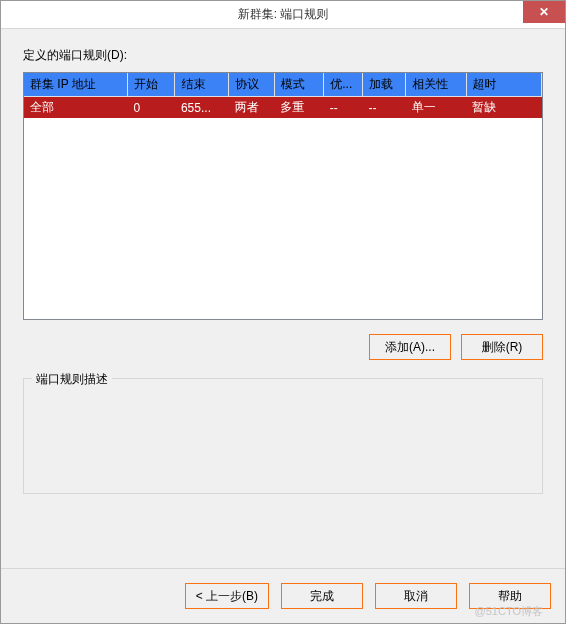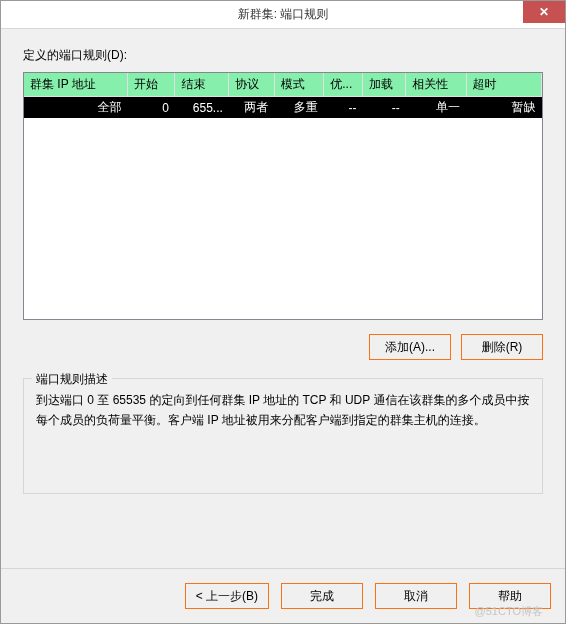--- a/index.html
+++ b/index.html
@@ -5,23 +5,23 @@
   * { box-sizing: border-box; font-family: "Microsoft YaHei", "SimSun", Tahoma, sans-serif; font-size: 12px; }
   body { margin: 0; background: #fff; }
   .window { width: 566px; height: 624px; border: 1px solid #999; background: #f0f0f0; display: flex; flex-direction: column; }
   .titlebar { height: 28px; background: #fff; border-bottom: 1px solid #d8d8d8; display: flex; align-items: center; position: relative; }
   .titlebar-title { flex: 1; text-align: center; color: #333; }
   .close-btn { width: 42px; height: 22px; background: #c75050; color: #fff; display: flex; align-items: center; justify-content: center; position: absolute; right: 0; top: 0; cursor: pointer; font-family: Arial; font-size: 13px; font-weight: bold; }
   .content { flex: 1; padding: 18px 22px 12px 22px; display: flex; flex-direction: column; }
   .section-label { margin-bottom: 8px; color: #000; }
   .table-wrap { border: 1px solid #828790; background: #fff; height: 248px; overflow: hidden; }
   table { border-collapse: collapse; width: 100%; table-layout: fixed; }
-  th { background: #86efac; border-right: 1px solid #e0e0e0; border-bottom: 1px solid #e0e0e0; text-align: left; font-weight: normal; padding: 3px 6px; white-space: nowrap; overflow: hidden; }
+  th { background: #3b82f6; border-right: 1px solid #e0e0e0; border-bottom: 1px solid #e0e0e0; text-align: left; font-weight: normal; padding: 3px 6px; white-space: nowrap; overflow: hidden; }
   td { padding: 2px 6px; white-space: nowrap; overflow: hidden; }
-  tr.selected td { background: #000000; color: #fff; text-align: right; }
+  tr.selected td { background: #b91c1c; color: #fff; }
   .btn-row { display: flex; justify-content: flex-end; gap: 10px; margin: 14px 0 18px 0; }
   .btn-row button, .footer button { min-width: 82px; height: 26px; background: #f0f0f0; border: 1px solid #f97316; cursor: pointer; padding: 0 10px; }
   .groupbox { border: 1px solid #d6d6d6; padding: 12px 12px 16px 12px; position: relative; margin-bottom: 16px; height: 116px; }
   .groupbox-title { position: absolute; top: -8px; left: 8px; background: #f0f0f0; padding: 0 4px; }
   .desc-text { line-height: 1.65; color: #000; }
   .spacer { flex: 1; }
   .footer { border-top: 1px solid #d6d6d6; padding: 14px 14px 14px 22px; display: flex; justify-content: flex-end; gap: 12px; background: #f0f0f0; }
   .watermark { position: absolute; right: 22px; bottom: 4px; color: #c5c5c5; font-size: 11px; pointer-events: none; }
   .winpos { position: relative; }
 </style>
@@ -81,21 +81,20 @@
       </table>
     </div>
 
     <div class="btn-row">
       <button>添加(A)...</button>
       <button>删除(R)</button>
     </div>
 
     <div class="groupbox">
       <span class="groupbox-title">端口规则描述</span>
-      <div class="desc-text">到达端口 0 至 65535 的定向到任何群集 IP 地址的 TCP 和 UDP 通信在该群集的多个成员中按每个成员的负荷量平衡。客户端 IP 地址被用来分配客户端到指定的群集主机的连接。</div>
     </div>
 
     <div class="spacer"></div>
   </div>
 
   <div class="footer">
     <button>&lt; 上一步(B)</button>
     <button>完成</button>
     <button>取消</button>
     <button>帮助</button>

